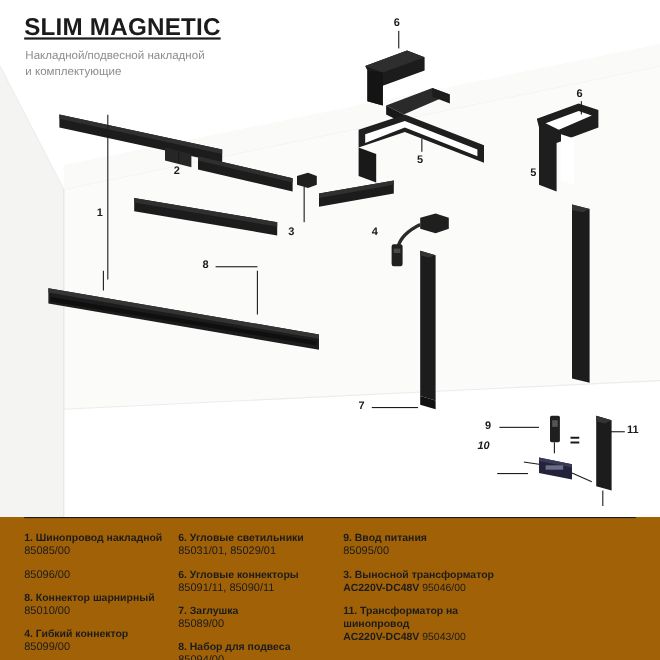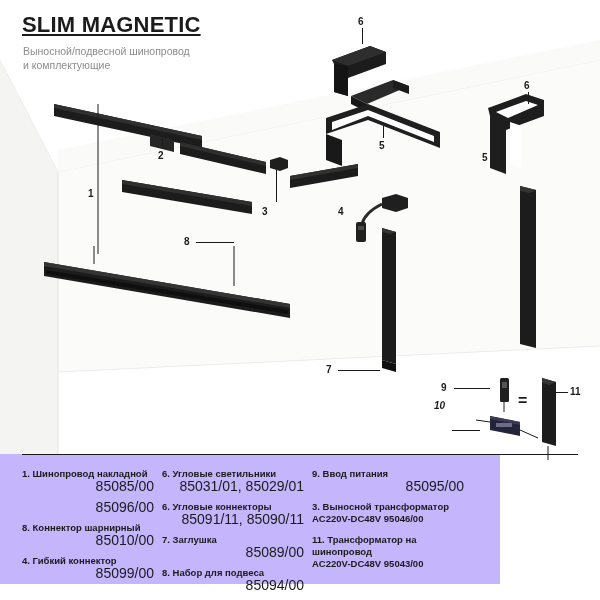--- a/index.html
+++ b/index.html
@@ -47,24 +47,24 @@
     width: 220px;
     font-size: 10.5px;
     line-height: 14px;
     color: #8c8c8c;
   }
 
   
   #legend {
     position: absolute;
     left: 0;
-    top: 454px;
-    width: 500px;
+    top: 470px;
+    width: 600px;
     height: 130px;
-    background: #c4b5fd;
+    background: #a16207;
   }
   .legend-rule {
     position: absolute;
     left: 22px;
     top: 0px;
     width: 556px;
     height: 1px;
     background: #1b1b1b;
   }
   .legend-cols {
@@ -85,31 +85,30 @@
   .legend-item {
     margin-bottom: 9px;
   }
   .legend-name {
     font-size: 9.5px;
     font-weight: bold;
     color: #1b1b1b;
     line-height: 12px;
   }
   .legend-code {
-    font-size: 14px;
+    font-size: 10px;
     color: #1b1b1b;
     line-height: 12px;
-    text-align: right;
   }
   .legend-name .vlt {
     font-weight: bold;
     text-align: center;
   }
   .legend-name .code-inline {
-    font-weight: bold;
+    font-weight: normal;
   }
 
   
   .callout {
     position: absolute;
     font-size: 10px;
     font-weight: bold;
     color: #1b1b1b;
   }
   .lead {
@@ -283,21 +282,21 @@
 
     <div class="callout" style="left:434px;top:400px;font-style:italic;">10</div>
     <div class="lead h" style="left:452px;top:430px;width:28px;"></div>
 
     <div class="callout" style="left:570px;top:386px;">11</div>
     <div class="lead h" style="left:550px;top:392px;width:18px;"></div>
 
   </div>
 
   <div class="title">SLIM MAGNETIC</div>
-  <div class="subtitle" style="white-space:pre-line;">Выносной/подвесной шинопровод
+  <div class="subtitle" style="white-space:pre-line;">Накладной/подвесной накладной
 и комплектующие</div>
 
   <div id="legend">
     <div class="legend-rule"></div>
     <div class="legend-cols">
 
       <div class="legend-col">
         <div class="legend-item">
           <div class="legend-name">1. Шинопровод накладной</div>
           <div class="legend-code">85085/00</div>

